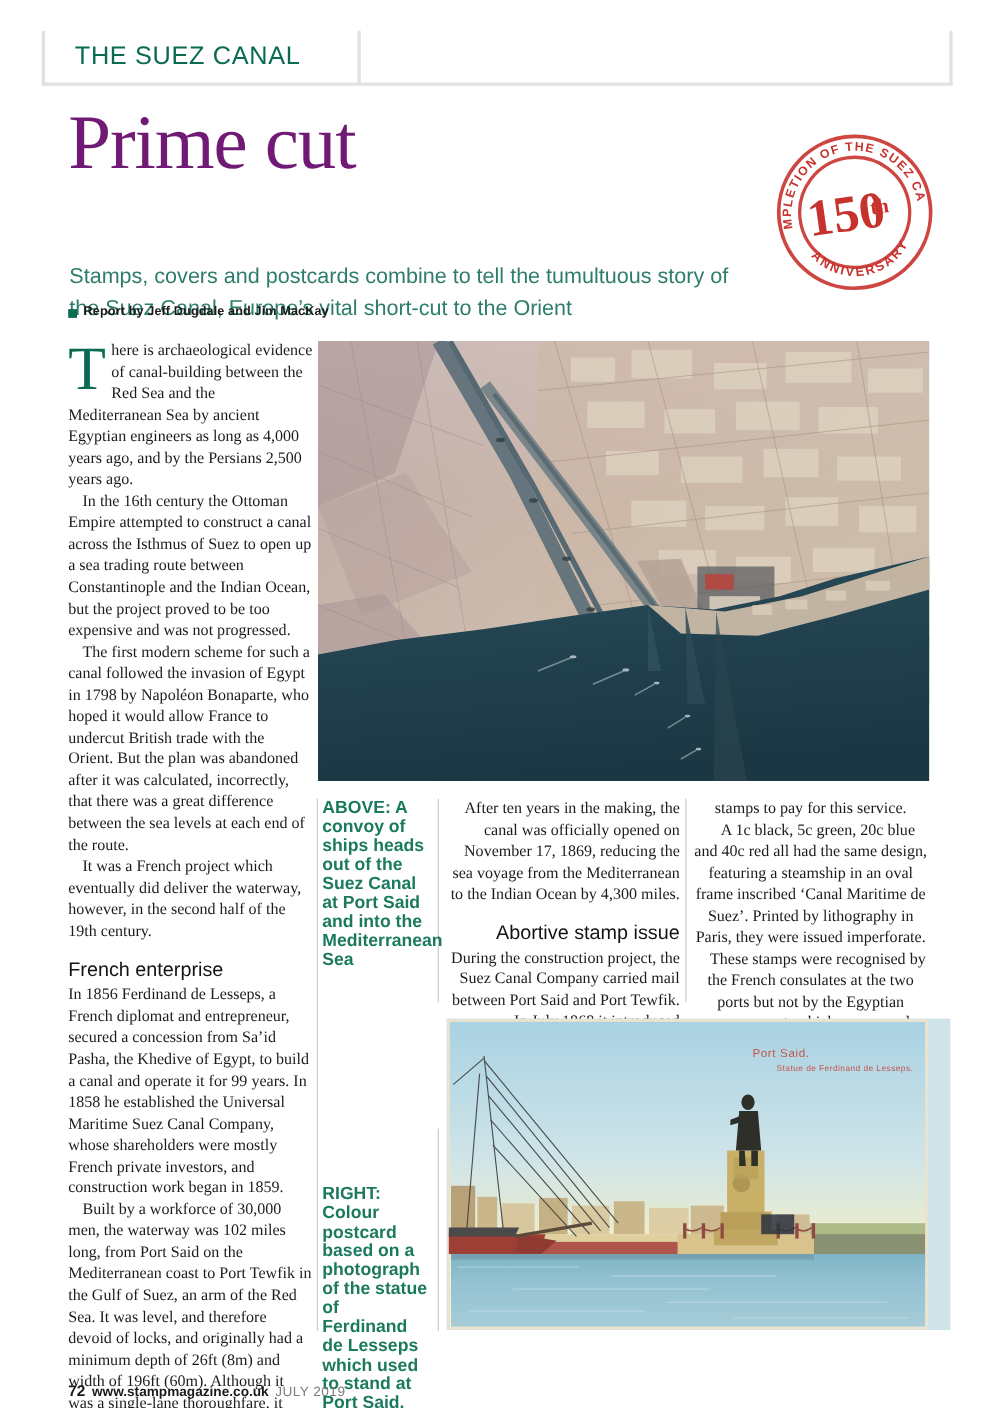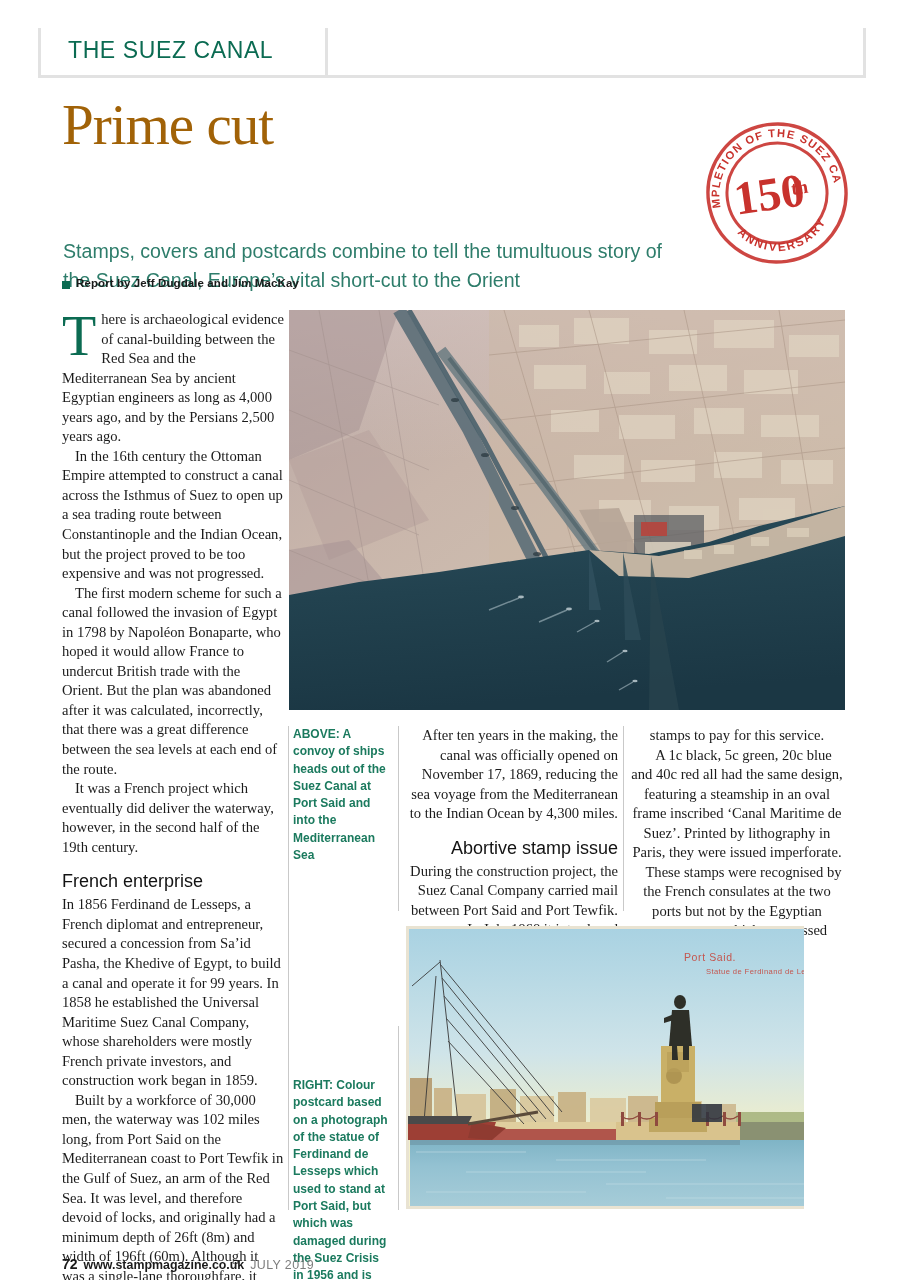--- a/index.html
+++ b/index.html
@@ -26,21 +26,21 @@
     position:absolute;left:30px;top:9px;
     font-family:"Liberation Sans", sans-serif;
     font-size:23px;letter-spacing:.6px;font-weight:400;color:#0b6b52;
     white-space:nowrap;
   }
 
   
   .headline{
     position:absolute;left:62px;top:96px;
     font-family:"Liberation Serif", serif;
-    font-size:57px;line-height:1;color:#a16207;font-weight:400;
+    font-size:70px;line-height:1;color:#701a75;font-weight:400;
     letter-spacing:-1px;
     text-align:center;
   }
 
   
   .standfirst{
     position:absolute;left:63px;top:205px;width:600px;
     font-family:"Liberation Sans", sans-serif;
     font-size:19.6px;line-height:29px;color:#2e7d6b;font-weight:400;margin-top:32px;
   }
@@ -78,38 +78,38 @@
   .dropcap{
     float:left;font-family:"Liberation Serif", serif;
     font-size:56px;line-height:44px;color:#0b6b52;font-weight:400;
     padding:3px 5px 0 0;margin-top:1px;
   }
 
   
   .col2{left:293px;top:726px;width:96px;}
   .caption{
     font-family:"Liberation Sans", sans-serif;
-    font-size:12px;line-height:17.3px;color:#1b7a5e;font-weight:bold;
+    font-size:16px;line-height:17.3px;color:#1b7a5e;font-weight:bold;
   }
   .cap-above{position:absolute;left:0;top:0;width:96px;}
   .cap-right{position:absolute;left:0;top:303px;width:96px;margin-top:48px;}
 
   .col3{left:408px;top:726px;width:210px;text-align:right;}
   .col4{left:631px;top:726px;width:212px;text-align:center;}
 
   
   .vrule{position:absolute;width:1px;background:#c9c9c9;}
 
   
   .photo-main{
     position:absolute;left:289px;top:310px;width:556px;height:400px;
     overflow:hidden;
   }
   .photo-post{
-    position:absolute;left:406px;top:926px;width:398px;height:283px;
+    position:absolute;left:406px;top:926px;width:458px;height:283px;
     overflow:hidden;background:#cfe3ea;
   }
   .photo-main svg,.photo-post svg{display:block;}
 
   
   .footer{
     position:absolute;left:62px;top:1228px;
     font-family:"Liberation Sans", sans-serif;font-size:12.4px;color:#3a3a3a;
     display:flex;align-items:baseline;gap:6px;white-space:nowrap;
   }

